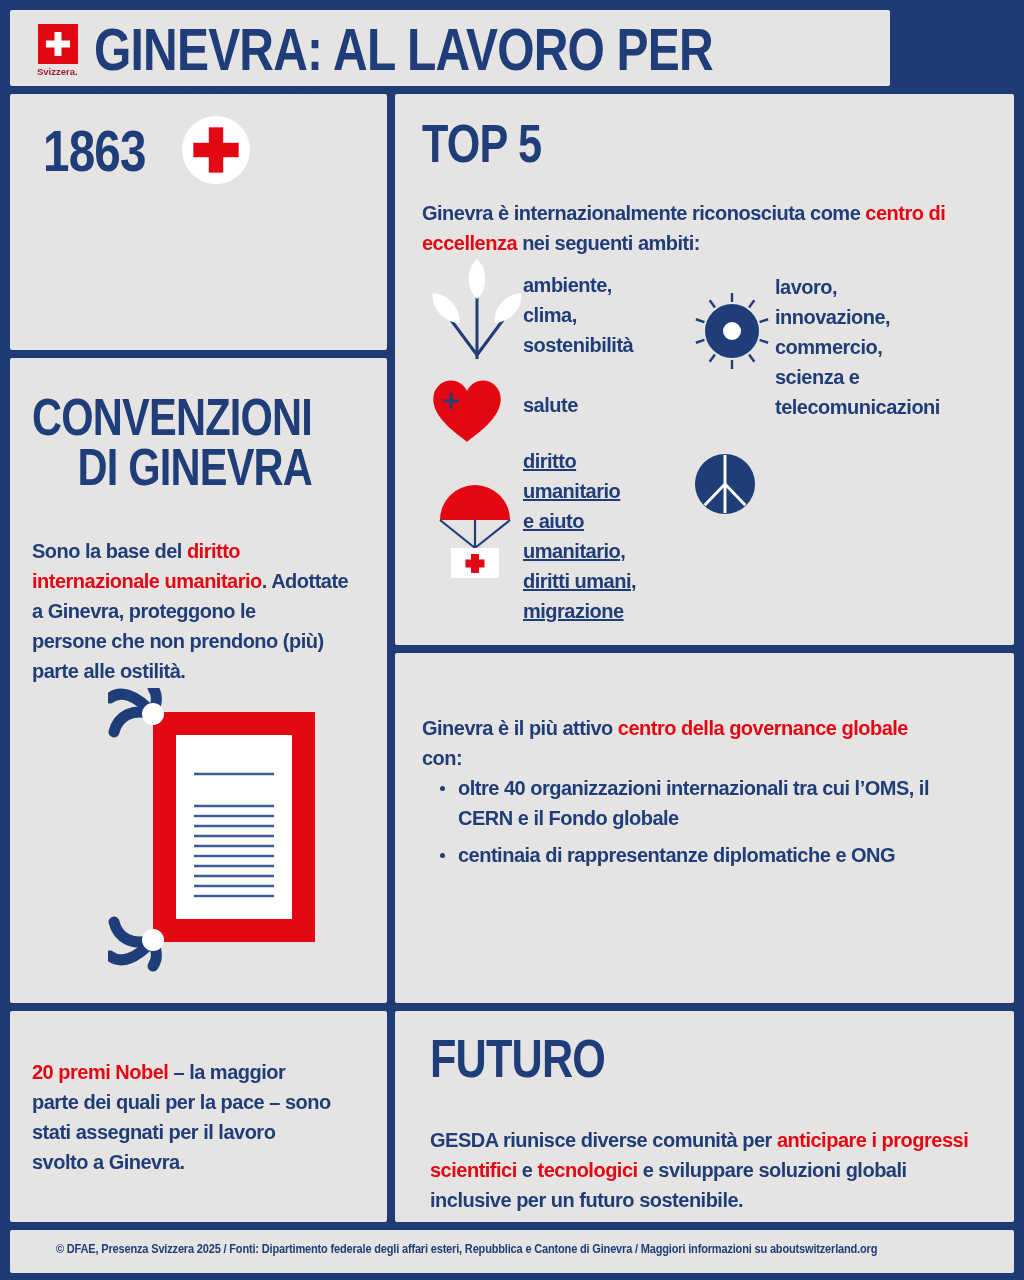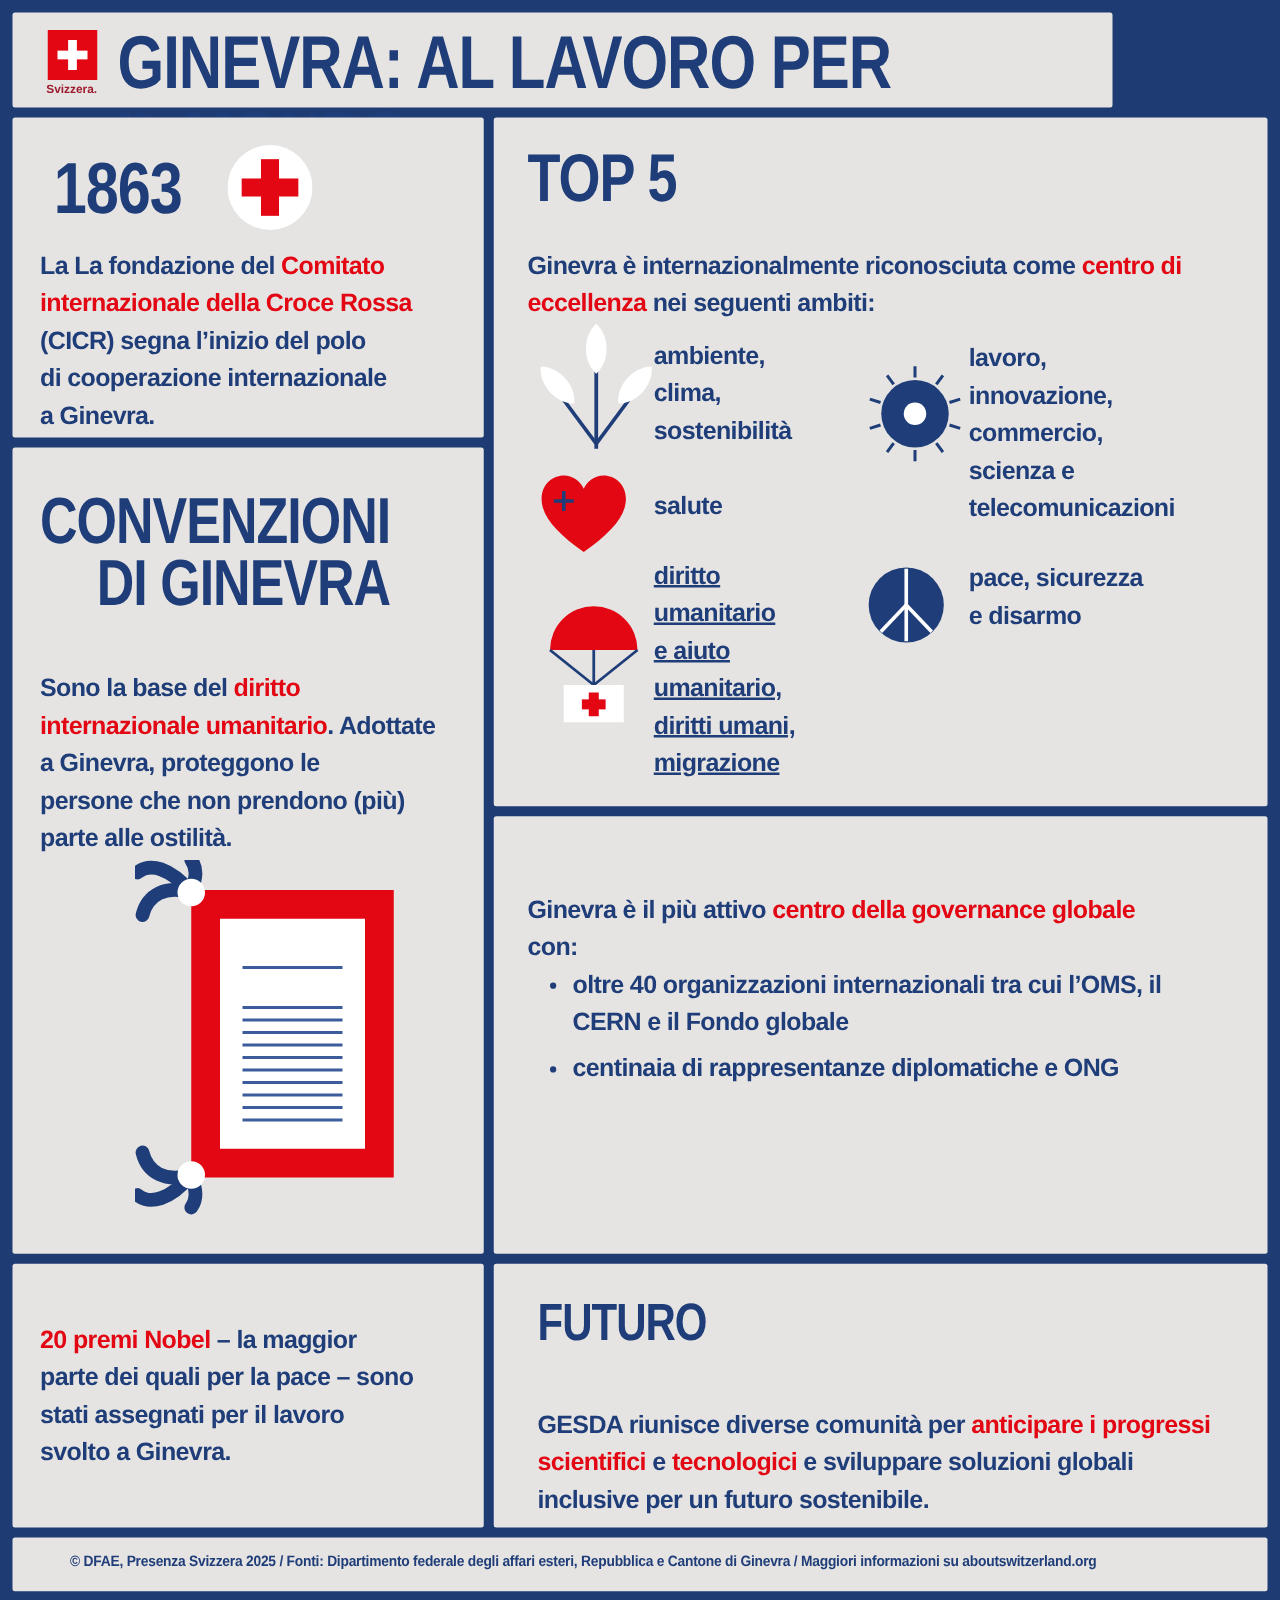--- a/index.html
+++ b/index.html
@@ -51,21 +51,21 @@
   
   .top5-title{position:absolute;left:27px;top:20px;font-size:54px;line-height:58px;}
   
   .gov-list{position:absolute;left:45px;top:120px;margin:0;padding:0;list-style:none;
     color:var(--text-navy);font-weight:700;font-size:20px;line-height:30px;letter-spacing:-0.5px;}
   .gov-list li{position:relative;padding-left:18px;margin-bottom:7px;white-space:pre-line;}
   .gov-list li::before{content:"";position:absolute;left:0;top:13px;width:5px;height:5px;
     border-radius:50%;background:var(--text-navy);}
 
   
-  .future-title{position:absolute;left:35px;top:18px;font-size:42px;line-height:58px;}
+  .future-title{position:absolute;left:35px;top:18px;font-size:54px;line-height:58px;}
 
   
   .footer-text{position:absolute;left:46px;top:0;height:38px;line-height:38px;
     color:var(--text-navy);font-weight:700;font-size:12px;letter-spacing:-0.2px;
     transform:scaleX(0.92);transform-origin:0 50%;white-space:nowrap;}
 </style>
 </head>
 <body>
 
 <div class="canvas">
@@ -88,25 +88,20 @@
     <div class="year-row">
       <span class="year">1863</span>
       <span class="founding-badge">
         <svg width="68" height="68" viewBox="0 0 66 66">
           <circle cx="33" cy="33" r="33" fill="#fff"></circle>
           <rect x="26" y="11" width="14" height="44" fill="#e30613"></rect>
           <rect x="11" y="26" width="44" height="14" fill="#e30613"></rect>
         </svg>
       </span>
     </div>
-    <p class="rich" style="left:22px;top:84px;width:350px;"><span>La La fondazione del </span><span class="red">Comitato
-internazionale della Croce Rossa</span><span>
-(CICR) segna l’inizio del polo
-di cooperazione internazionale
-a Ginevra.</span></p>
   </div>
 
   <div class="panel p-conventions">
     <div class="conv-title">
       <span class="heading">CONVENZIONI
 DI GINEVRA</span>
     </div>
     <p class="rich" style="left:22px;top:158px;width:350px;"><span>Sono la base del </span><span class="red">diritto
 internazionale umanitario</span><span>. Adottate
 a Ginevra, proteggono le
@@ -213,22 +208,20 @@
     <span class="icon" style="left:298px;top:358px;">
       <svg width="64" height="64" viewBox="0 0 66 66">
         <circle cx="33" cy="33" r="31" fill="#1f3d78"></circle>
         <g stroke="#fff" stroke-width="3">
           <line x1="33" y1="3" x2="33" y2="63"></line>
           <line x1="33" y1="33" x2="12" y2="55"></line>
           <line x1="33" y1="33" x2="54" y2="55"></line>
         </g>
       </svg>
     </span>
-    <span class="label" style="left:380px;top:354px;width:225px;">pace, sicurezza
-e disarmo</span>
 
     <span class="icon" style="left:40px;top:384px;">
       <svg width="80" height="100" viewBox="0 0 80 100">
         <path d="M5,42 A35,35 0 0 1 75,42 Z" fill="#e30613"></path>
         <g stroke="#1f3d78" stroke-width="2.2" fill="none">
           <path d="M5,42 L40,70"></path>
           <path d="M75,42 L40,70"></path>
           <path d="M40,42 L40,70"></path>
         </g>
         <rect x="16" y="70" width="48" height="30" fill="#fff"></rect>

